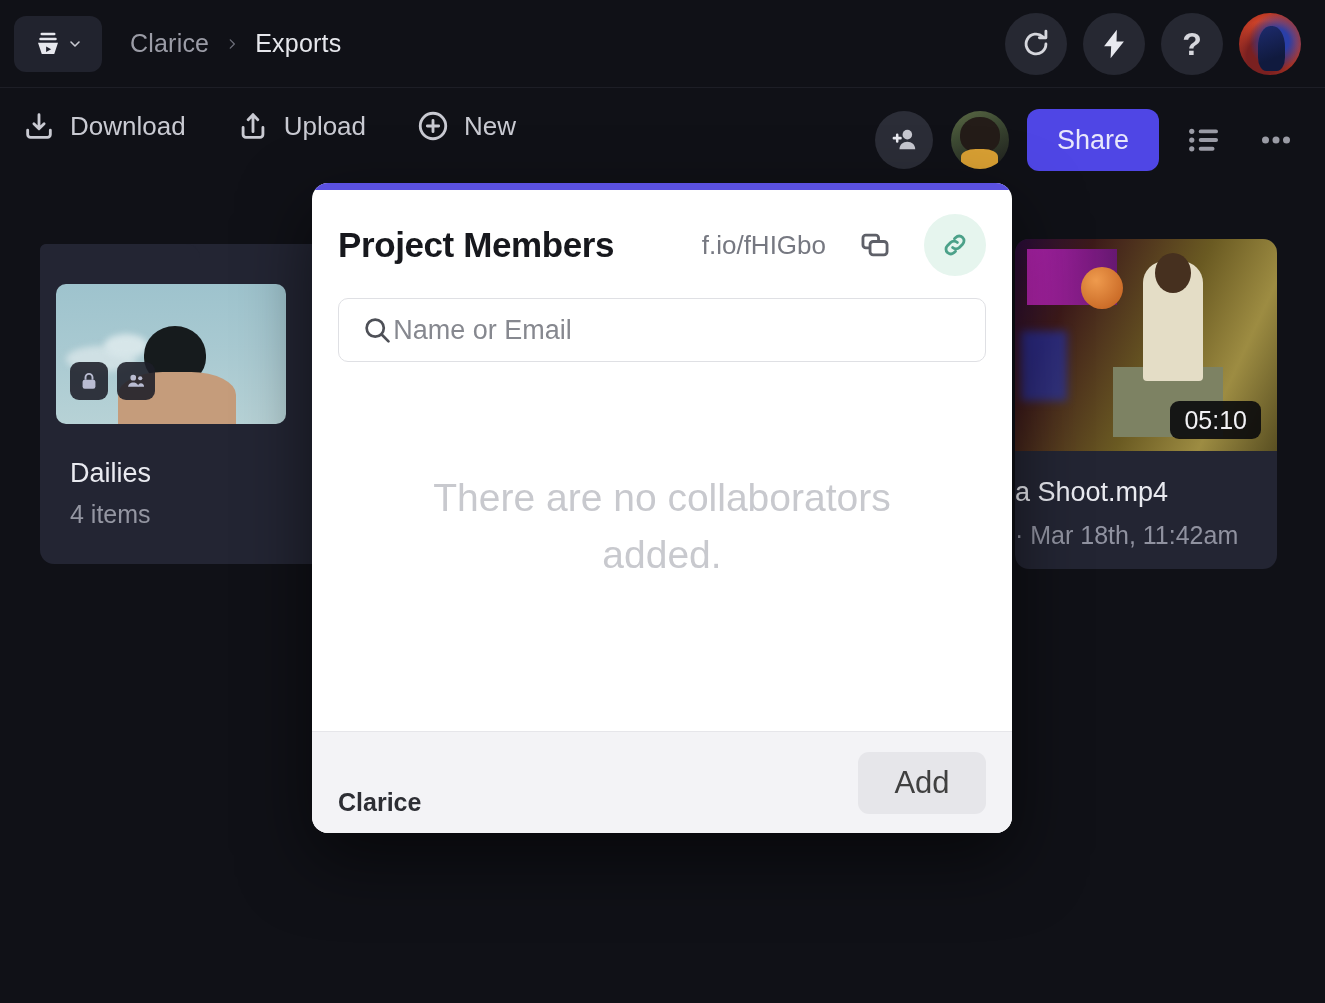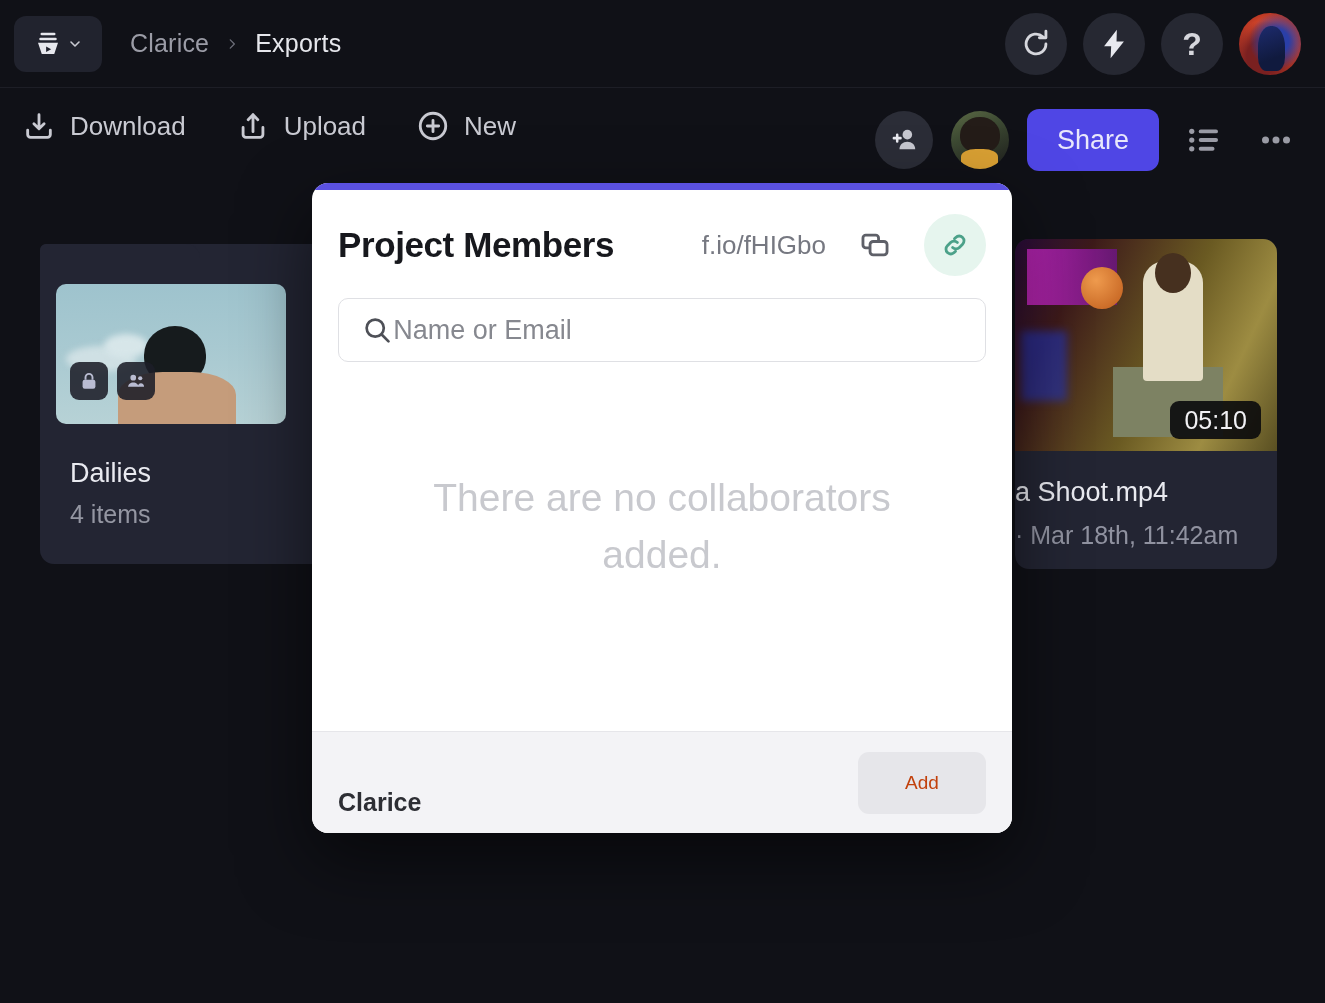--- a/index.html
+++ b/index.html
@@ -184,21 +184,21 @@
   }
   .modal-foot {
     position: absolute; left: 0; bottom: 0; width: 700px; height: 102px;
     background: #f3f3f6; border-top: 1px solid #e6e6ea;
     display: flex; align-items: center; padding: 0 26px;
   }
   .foot-text { font-size: 25px; color: #52535a; line-height: 1.55; }
   .foot-strong { font-weight: 700; color: #2d2e34; }
   .add-btn {
     margin-left: auto; width: 128px; height: 62px; border-radius: 11px;
-    background: #e6e6ea; color: #c2410c; font-size: 19px; border: none;
+    background: #e6e6ea; color: #404040; font-size: 31px; border: none;
     cursor: pointer; font-family: "Liberation Sans", sans-serif;
   }
 </style>
 </head>
 <body>
 
 <div class="app">
 
   <div class="topbar">
     <div class="proj-switch">

